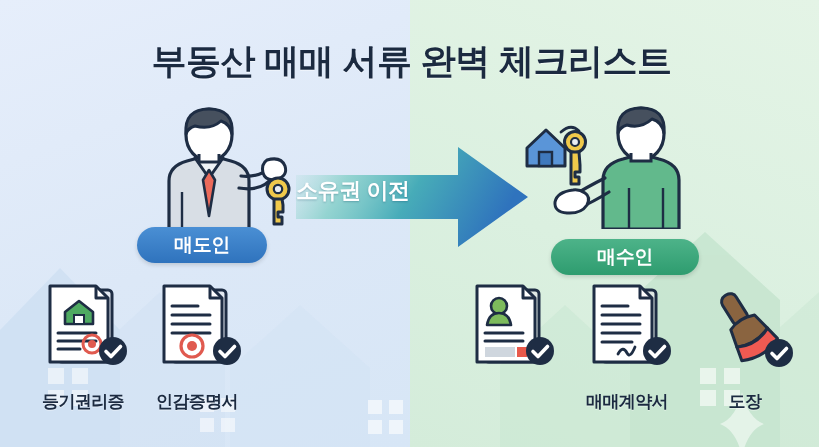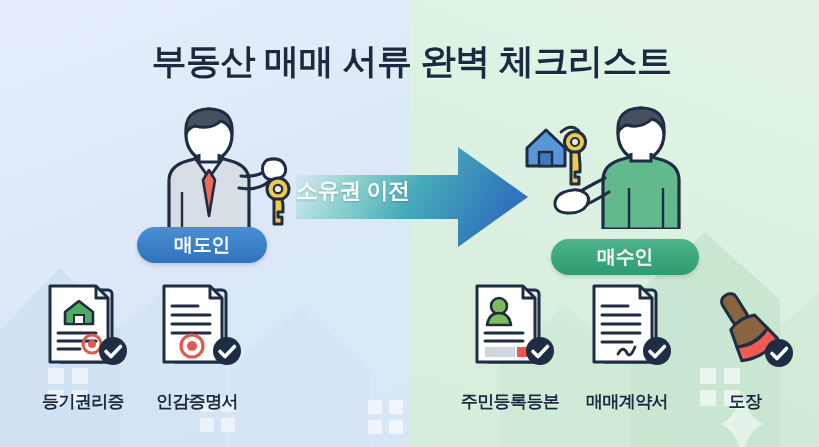--- a/index.html
+++ b/index.html
@@ -253,21 +253,20 @@
             <path d="M14 59 H52"></path>
         </g>
         <rect x="14" y="65" width="30" height="10" fill="#cfd6de"></rect>
         <rect x="46" y="65" width="10" height="10" fill="#e8594b"></rect>
       </svg>
       <svg class="check" viewBox="0 0 30 30">
         <circle cx="15" cy="15" r="14" fill="#1e2d44"></circle>
         <path d="M8 15.5 L13 20.5 L22.5 10.5" fill="none" stroke="#ffffff" stroke-width="3.6" stroke-linecap="round" stroke-linejoin="round"></path>
       </svg>
     </div>
-    <div class="doc-label">주민등록등본</div>
   </div>
 
   <div class="doc" style="left:690px">
     <div class="doc-icon">
       <svg width="78" height="88" viewBox="0 0 78 88">
         <g transform="rotate(-32 39 46)">
           <rect x="32" y="8" width="16" height="34" rx="7" fill="#8a6440" stroke="#1e2d44" stroke-width="3"></rect>
           <path d="M26 40 q13 -6 28 0 l4 18 q-18 8 -36 0 Z" fill="#8a6440" stroke="#1e2d44" stroke-width="3" stroke-linejoin="round"></path>
           <path d="M22 58 q18 9 36 0 l3 14 q-21 10 -42 0 Z" fill="#ef5a52" stroke="#1e2d44" stroke-width="3" stroke-linejoin="round"></path>
         </g>

